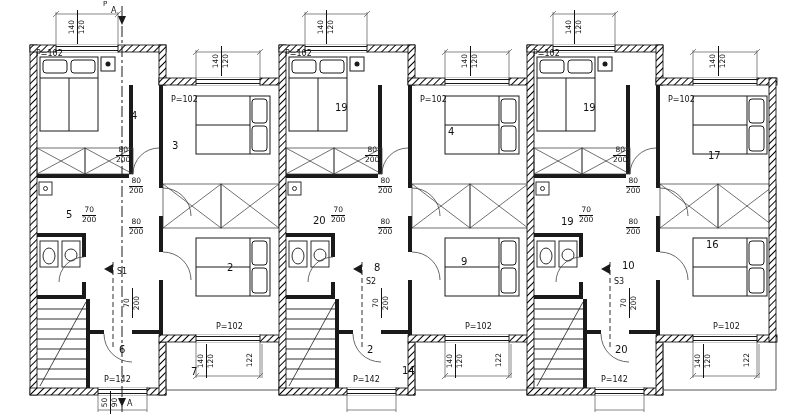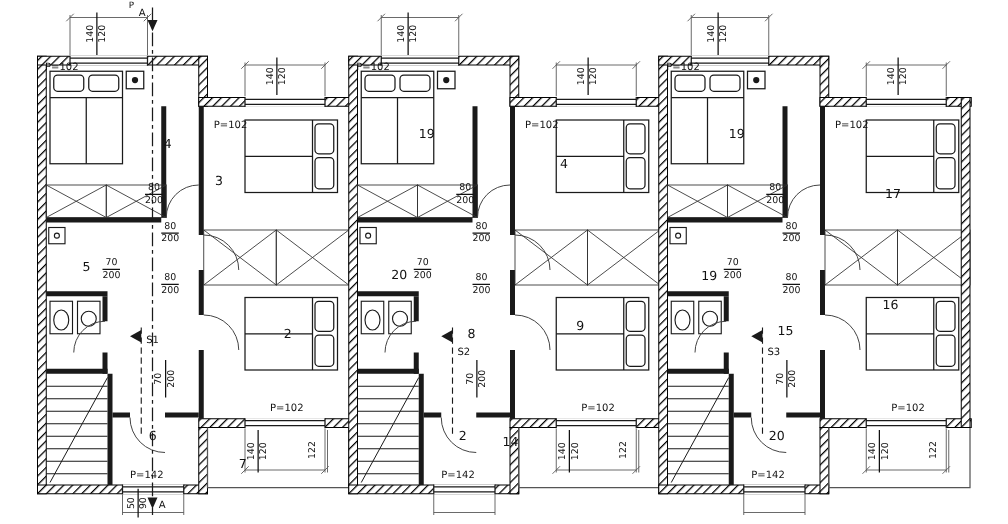--- a/index.html
+++ b/index.html
@@ -181,22 +181,22 @@
 <span class="num" style="left:131px;top:111px">4</span>
 <span class="num" style="left:66px;top:210px">5</span>
 <span class="num" style="left:119px;top:345px">6</span>
 <span class="num" style="left:191px;top:367px">7</span>
 <span class="num" style="left:374px;top:263px">8</span>
 <span class="num" style="left:461px;top:257px">9</span>
 <span class="num" style="left:448px;top:127px">4</span>
 <span class="num" style="left:335px;top:103px">19</span>
 <span class="num" style="left:313px;top:216px">20</span>
 <span class="num" style="left:367px;top:345px">2</span>
-<span class="num" style="left:402px;top:350px">14</span>
-<span class="num" style="left:622px;top:261px">15</span>
+<span class="num" style="left:402px;top:366px">14</span>
+<span class="num" style="left:622px;top:261px">10</span>
 <span class="num" style="left:706px;top:240px">16</span>
 <span class="num" style="left:708px;top:151px">17</span>
 <span class="num" style="left:583px;top:103px">19</span>
 <span class="num" style="left:561px;top:217px">19</span>
 <span class="num" style="left:615px;top:345px">20</span>
 
 <span class="frac" style="left:116px;top:146px">
       <i>80</i>
       <i class="den">200</i>
     </span>

